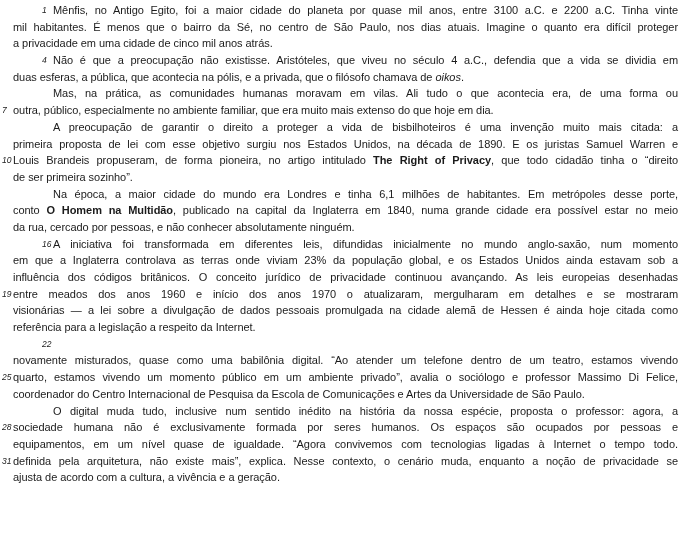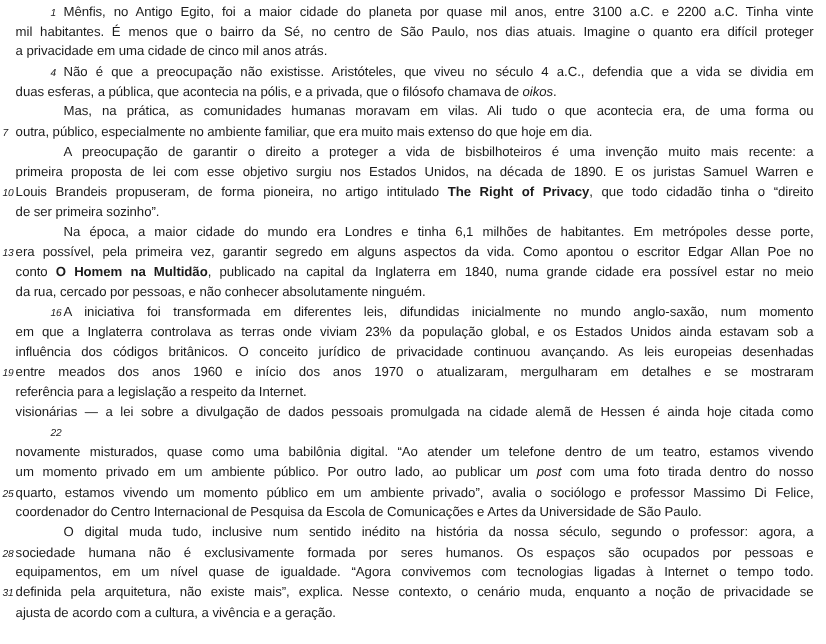--- a/index.html
+++ b/index.html
@@ -58,38 +58,36 @@
 
 <div class="page">
   <div class="text-body">
       <div class="line indent"><span class="line-num">1</span><span class="seg">Mênfis, no Antigo Egito, foi a maior cidade do planeta por quase mil anos, entre 3100 a.C. e 2200 a.C. Tinha vinte</span></div>
       <div class="line"><span class="seg">mil habitantes. É menos que o bairro da Sé, no centro de São Paulo, nos dias atuais. Imagine o quanto era difícil proteger</span></div>
       <div class="line end"><span class="seg">a privacidade em uma cidade de cinco mil anos atrás.</span></div>
       <div class="line indent"><span class="line-num">4</span><span class="seg">Não é que a preocupação não existisse. Aristóteles, que viveu no século 4 a.C., defendia que a vida se dividia em</span></div>
       <div class="line end"><span class="seg">duas esferas, a pública, que acontecia na pólis, e a privada, que o filósofo chamava de </span><span class="seg i">oikos</span><span class="seg">.</span></div>
       <div class="line indent"><span class="seg">Mas, na prática, as comunidades humanas moravam em vilas. Ali tudo o que acontecia era, de uma forma ou</span></div>
       <div class="line end"><span class="line-num">7</span><span class="seg">outra, público, especialmente no ambiente familiar, que era muito mais extenso do que hoje em dia.</span></div>
-      <div class="line indent"><span class="seg">A preocupação de garantir o direito a proteger a vida de bisbilhoteiros é uma invenção muito mais recente: a</span></div>
+      <div class="line indent"><span class="seg">A preocupação de garantir o direito a proteger a vida de bisbilhoteiros é uma invenção muito mais citada: a</span></div>
       <div class="line"><span class="seg">primeira proposta de lei com esse objetivo surgiu nos Estados Unidos, na década de 1890. E os juristas Samuel Warren e</span></div>
       <div class="line"><span class="line-num">10</span><span class="seg">Louis Brandeis propuseram, de forma pioneira, no artigo intitulado </span><span class="seg b">The Right of Privacy</span><span class="seg">, que todo cidadão tinha o “direito</span></div>
       <div class="line end"><span class="seg">de ser primeira sozinho”.</span></div>
       <div class="line indent"><span class="seg">Na época, a maior cidade do mundo era Londres e tinha 6,1 milhões de habitantes. Em metrópoles desse porte,</span></div>
-      <div class="line"><span class="line-num">13</span><span class="seg">era possível, pela primeira vez, garantir segredo em alguns aspectos da vida. Como apontou o escritor Edgar Allan Poe no</span></div>
       <div class="line"><span class="seg">conto </span><span class="seg b">O Homem na Multidão</span><span class="seg">, publicado na capital da Inglaterra em 1840, numa grande cidade era possível estar no meio</span></div>
       <div class="line end"><span class="seg">da rua, cercado por pessoas, e não conhecer absolutamente ninguém.</span></div>
       <div class="line indent"><span class="line-num">16</span><span class="seg">A iniciativa foi transformada em diferentes leis, difundidas inicialmente no mundo anglo-saxão, num momento</span></div>
       <div class="line"><span class="seg">em que a Inglaterra controlava as terras onde viviam 23% da população global, e os Estados Unidos ainda estavam sob a</span></div>
       <div class="line"><span class="seg">influência dos códigos britânicos. O conceito jurídico de privacidade continuou avançando. As leis europeias desenhadas</span></div>
       <div class="line"><span class="line-num">19</span><span class="seg">entre meados dos anos 1960 e início dos anos 1970 o atualizaram, mergulharam em detalhes e se mostraram</span></div>
+      <div class="line"><span class="seg">visionárias — a lei sobre a divulgação de dados pessoais promulgada na cidade alemã de Hessen é ainda hoje citada como</span></div>
       <div class="line end"><span class="seg">referência para a legislação a respeito da Internet.</span></div>
-      <div class="line"><span class="seg">visionárias — a lei sobre a divulgação de dados pessoais promulgada na cidade alemã de Hessen é ainda hoje citada como</span></div>
       <div class="line indent"><span class="line-num">22</span></div>
       <div class="line"><span class="seg">novamente misturados, quase como uma babilônia digital. “Ao atender um telefone dentro de um teatro, estamos vivendo</span></div>
-      <div class="line"><span class="seg">um momento privado em um ambiente público. Por outro lado, ao publicar um </span><span class="seg i">post</span><span class="seg"> com uma foto tirada dentro do nosso</span></div>
       <div class="line"><span class="line-num">25</span><span class="seg">quarto, estamos vivendo um momento público em um ambiente privado”, avalia o sociólogo e professor Massimo Di Felice,</span></div>
       <div class="line end"><span class="seg">coordenador do Centro Internacional de Pesquisa da Escola de Comunicações e Artes da Universidade de São Paulo.</span></div>
-      <div class="line indent"><span class="seg">O digital muda tudo, inclusive num sentido inédito na história da nossa século, segundo o professor: agora, a</span></div>
+      <div class="line indent"><span class="seg">O digital muda tudo, inclusive num sentido inédito na história da nossa espécie, proposta o professor: agora, a</span></div>
       <div class="line"><span class="line-num">28</span><span class="seg">sociedade humana não é exclusivamente formada por seres humanos. Os espaços são ocupados por pessoas e</span></div>
       <div class="line"><span class="seg">equipamentos, em um nível quase de igualdade. “Agora convivemos com tecnologias ligadas à Internet o tempo todo.</span></div>
       <div class="line"><span class="line-num">31</span><span class="seg">definida pela arquitetura, não existe mais”, explica. Nesse contexto, o cenário muda, enquanto a noção de privacidade se</span></div>
       <div class="line end"><span class="seg">ajusta de acordo com a cultura, a vivência e a geração.</span></div>
     </div>
 </div>
 
 </body></html>

